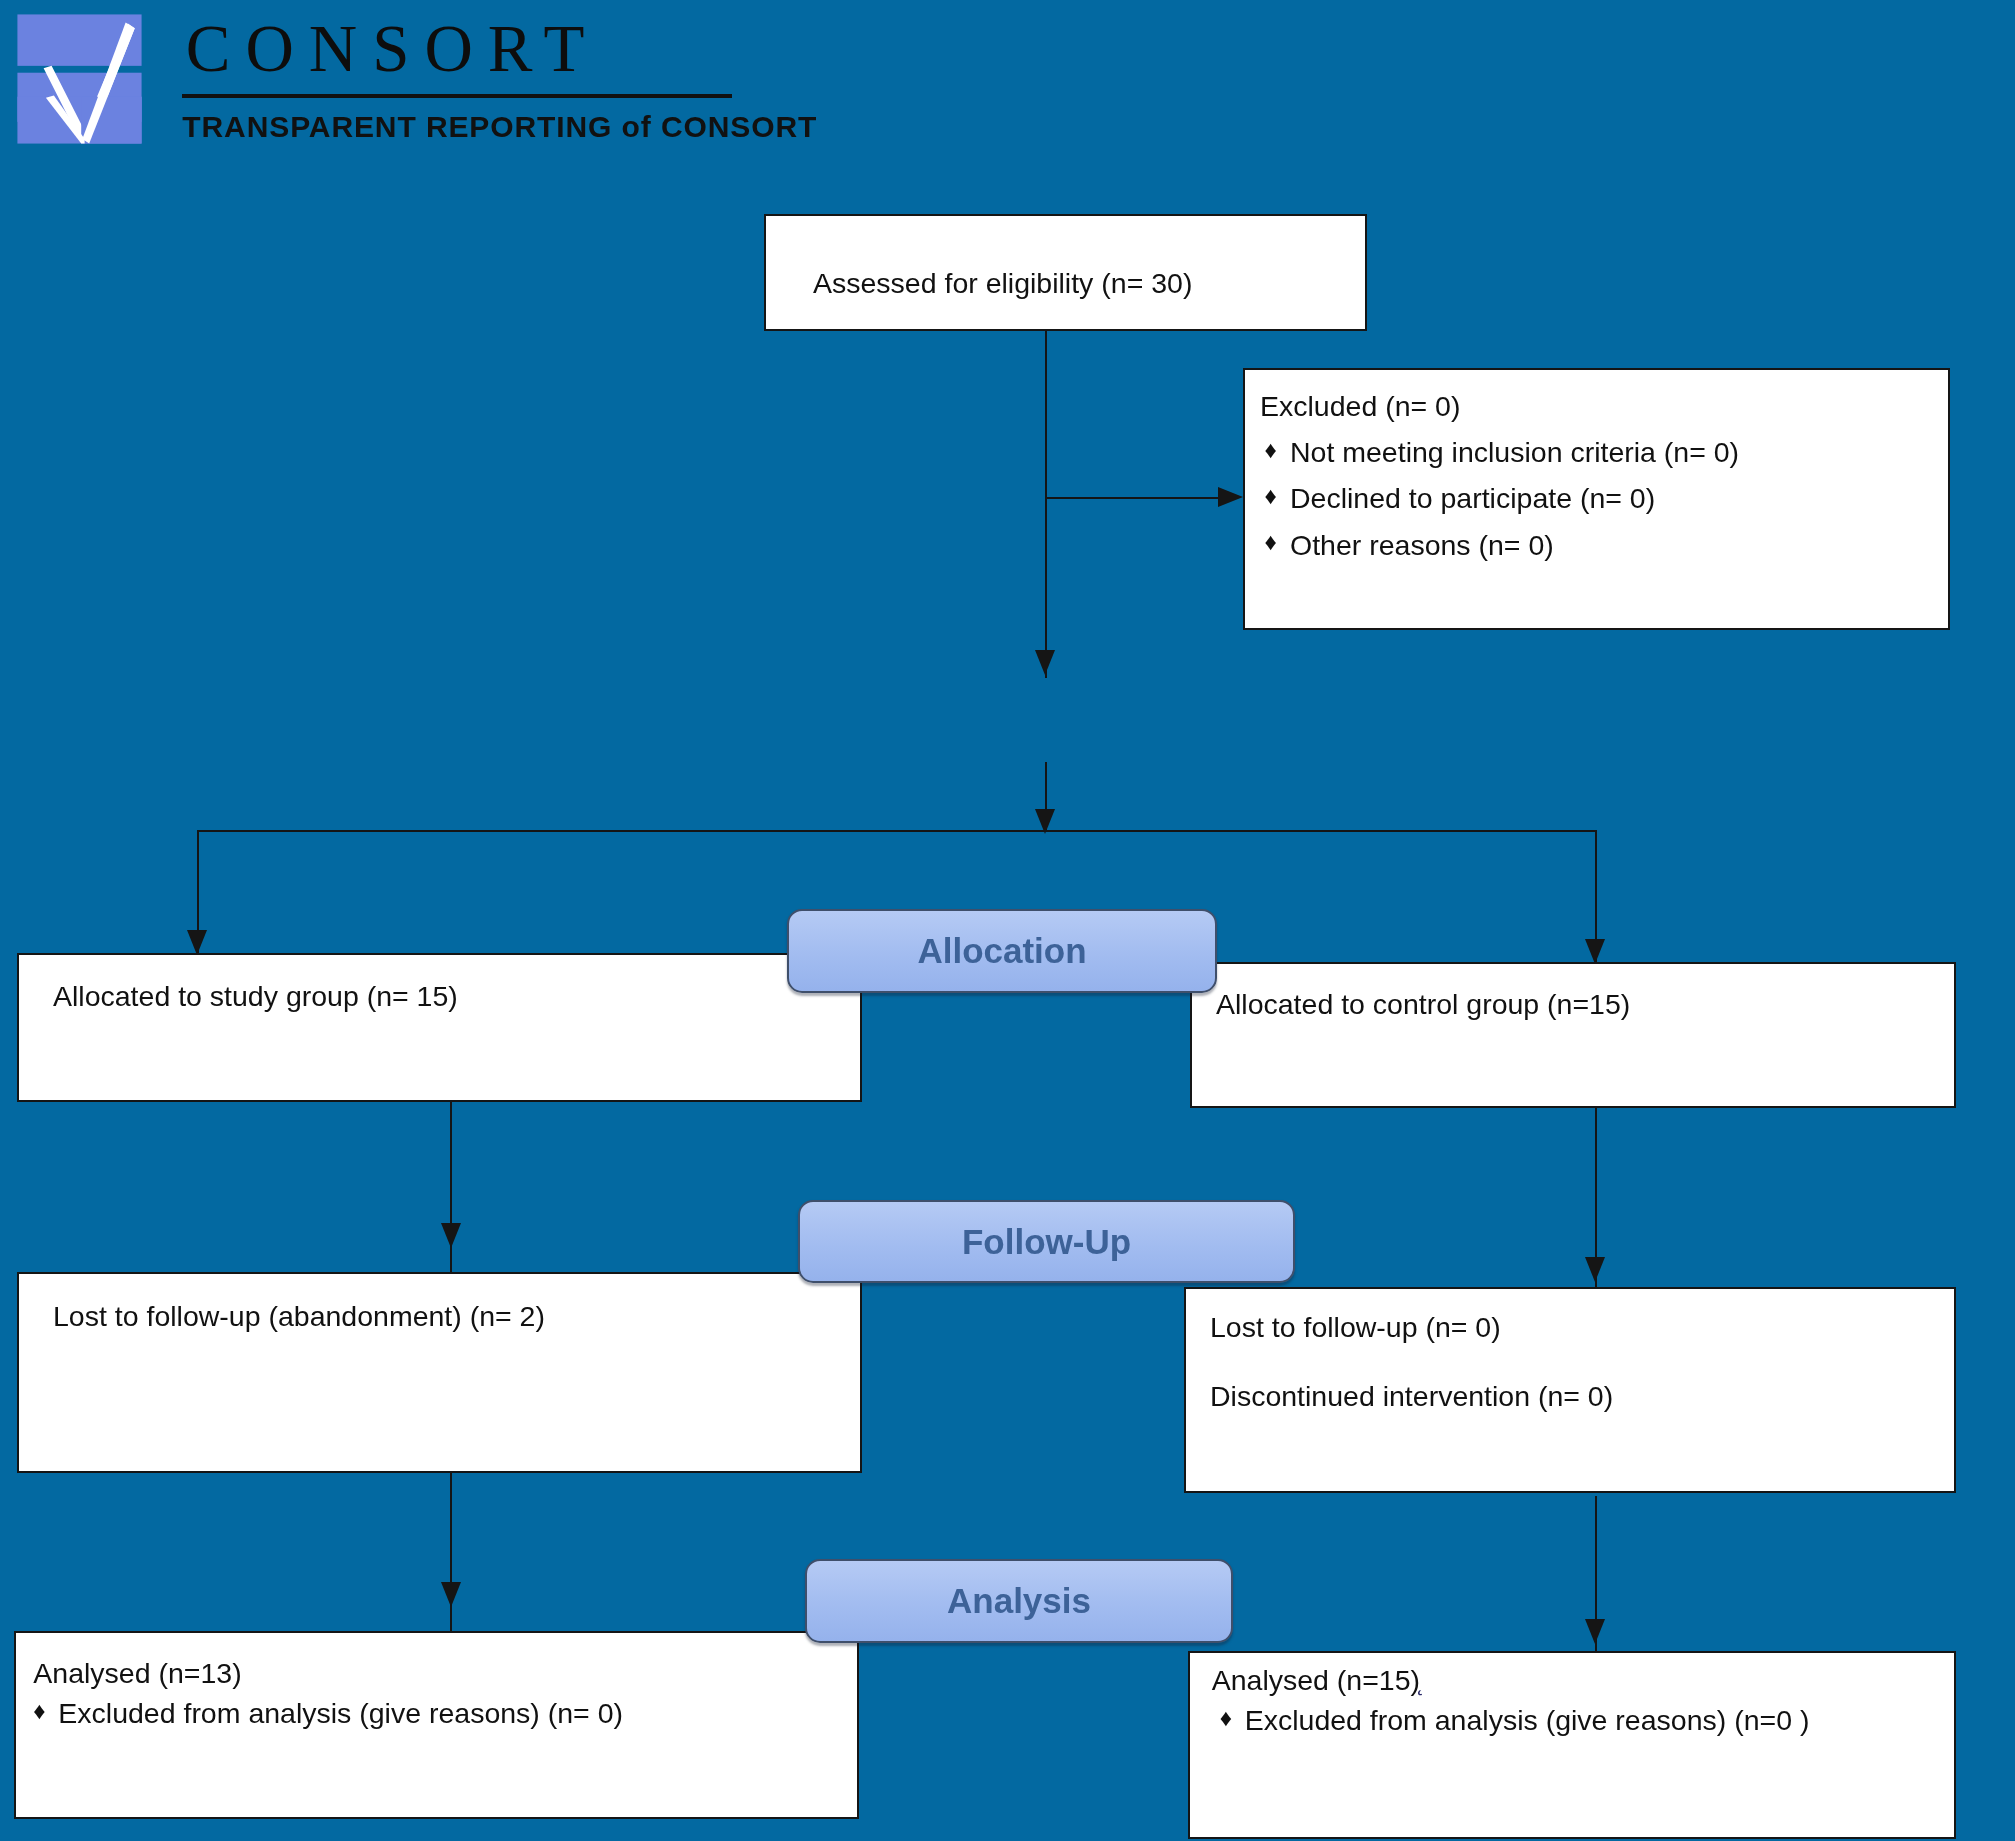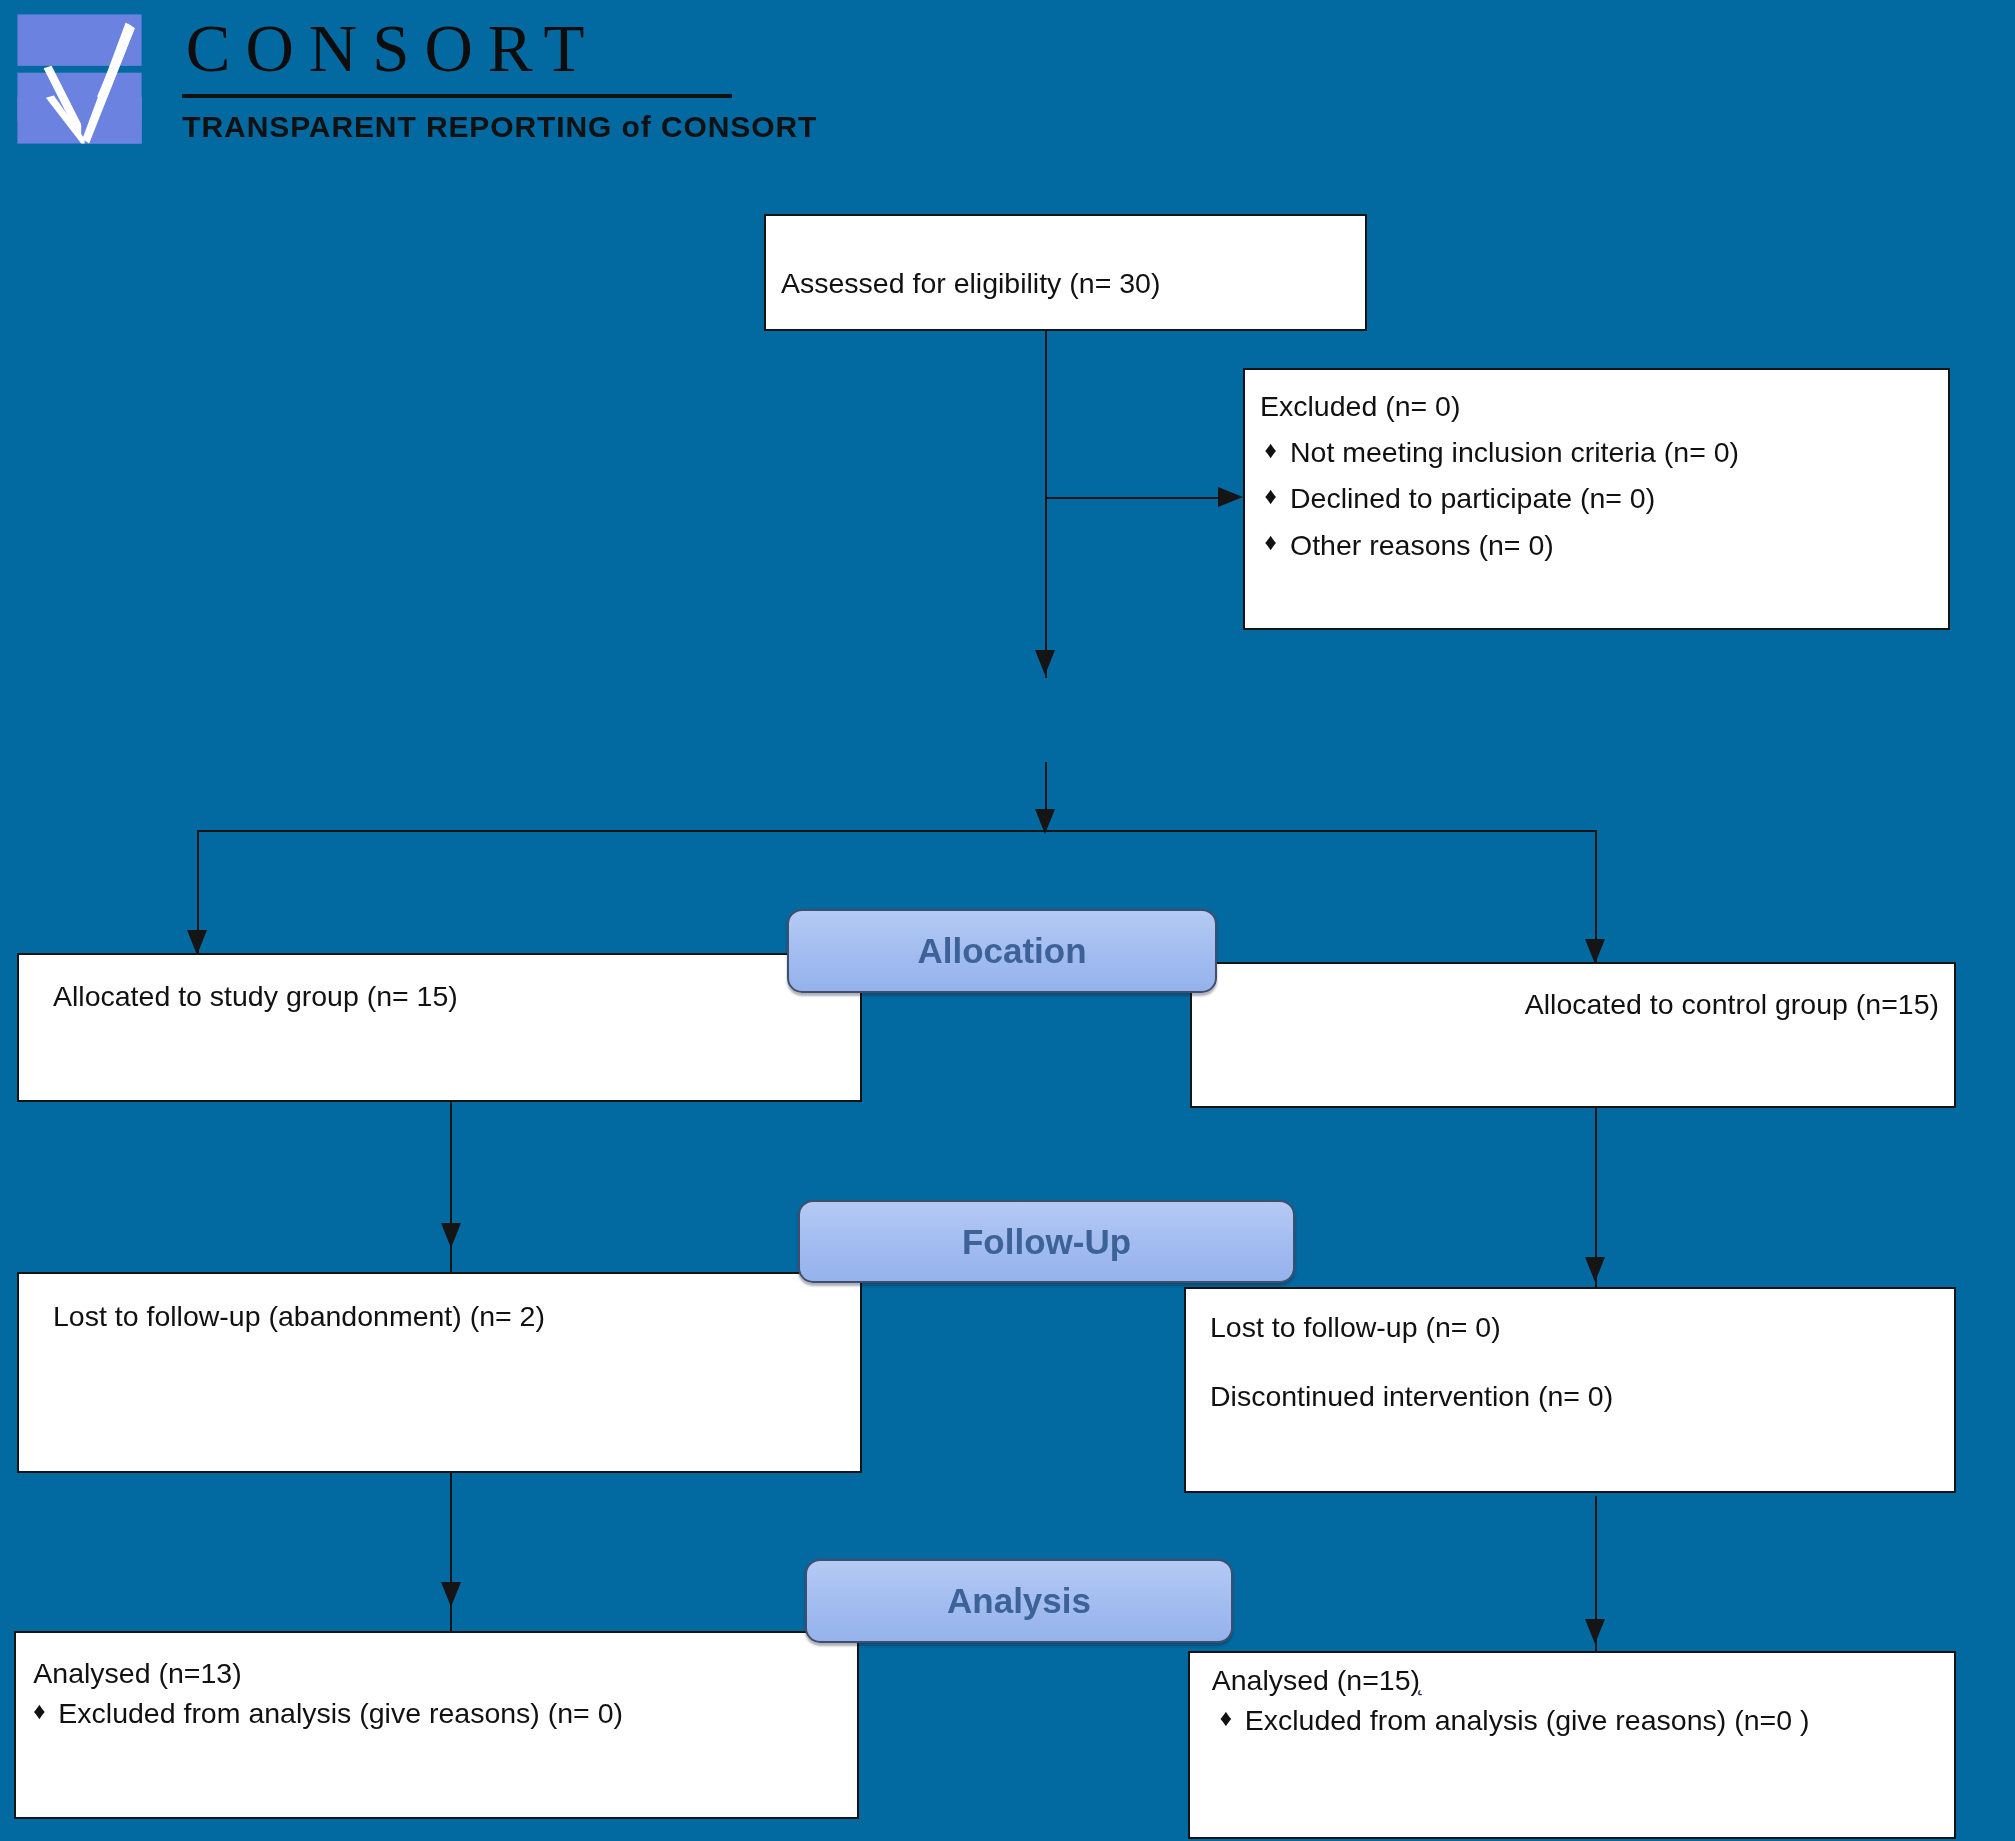--- a/index.html
+++ b/index.html
@@ -156,21 +156,21 @@
       <polygon points="196,20 212,30 132,232 120,224" fill="#ffffff"></polygon>
     </svg>
     <div class="logo-text">
       <div class="logo-word">CONSORT</div>
       <div class="logo-rule"></div>
       <div class="logo-tag"><span>TRANSPARENT REPORTING </span><span class="lt-of">of</span><span> CONSORT</span></div>
     </div>
   </div>
 
   <div class="fbox" style="left:764px; top:214px; width:603px; height:117px;">
-    <div class="pad" style="padding-top:48px;">Assessed for eligibility (n= 30)</div>
+    <div class="pad" style="padding-top:48px;margin-left:32px;">Assessed for eligibility (n= 30)</div>
   </div>
 
 
   <div class="vline" style="left:1045px; top:331px; height:347px;"></div>
   <div class="arrow-d" style="left:1035px; top:650px;"></div>
 
   <div class="hline" style="left:1045px; top:497px; width:177px;"></div>
   <div class="arrow-r" style="left:1218px; top:487px;"></div>
 
   <div class="fbox" style="left:1243px; top:368px; width:707px; height:262px;">
@@ -191,21 +191,21 @@
   <div class="vline" style="left:197px; top:830px; height:131px;"></div>
   <div class="arrow-d" style="left:187px; top:930px;"></div>
   <div class="vline" style="left:1595px; top:830px; height:140px;"></div>
   <div class="arrow-d" style="left:1585px; top:939px;"></div>
 
   <div class="fbox" style="left:17px; top:953px; width:845px; height:149px;">
     <div class="pad" style="padding-top:21.7px; padding-left:34px;">Allocated to study group (n= 15)</div>
   </div>
 
   <div class="fbox" style="left:1190px; top:962px; width:766px; height:146px;">
-    <div class="pad" style="padding-top:20.5px; padding-left:24px;text-align:right;">Allocated to control group (n=15)</div>
+    <div class="pad" style="padding-top:20.5px; padding-left:24px;">Allocated to control group (n=15)</div>
   </div>
 
   <div class="banner" style="left:787px; top:909px; width:430px; height:84px;">
     <span>Allocation</span>
   </div>
 
   <div class="vline" style="left:450px; top:1102px; height:171px;"></div>
   <div class="arrow-d" style="left:441px; top:1223px;"></div>
 
   <div class="vline" style="left:1595px; top:1108px; height:180px;"></div>

